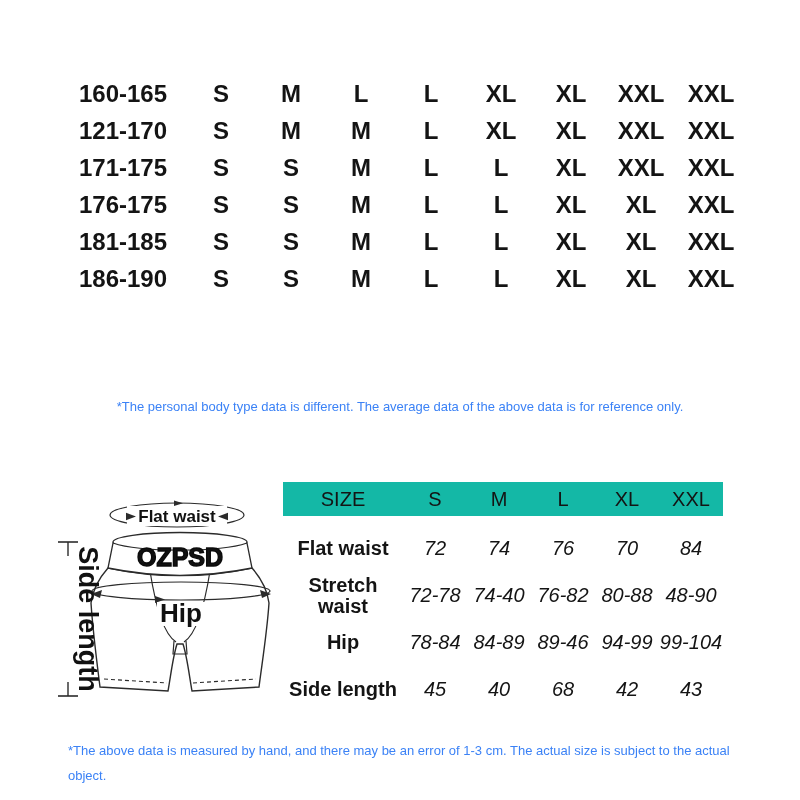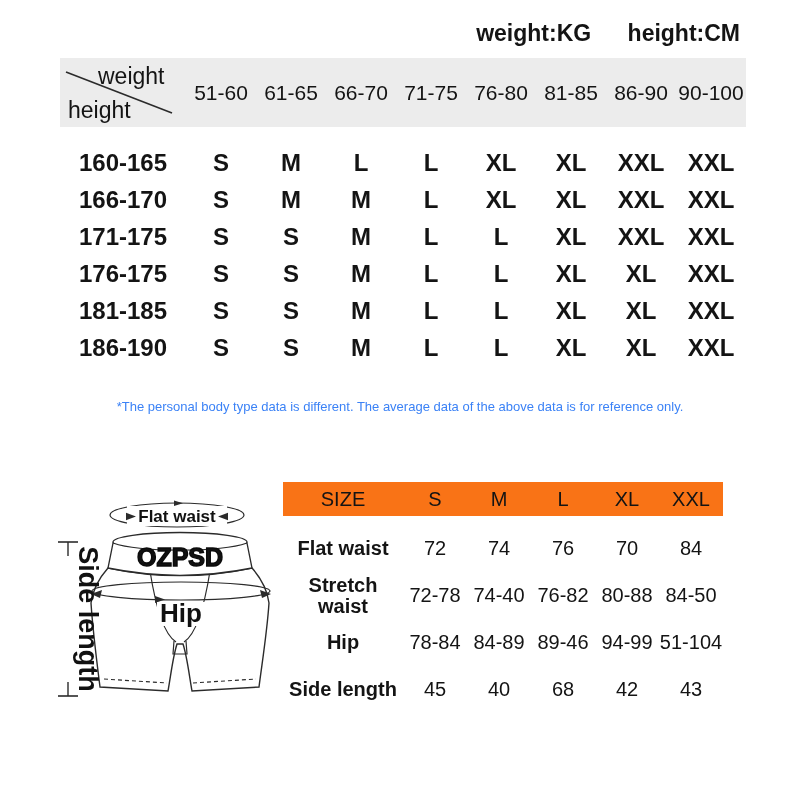--- a/index.html
+++ b/index.html
@@ -31,70 +31,49 @@
   .note-bottom{top:738px;left:68px;width:668px;line-height:25px;text-align:left;}
 
   
   .shorts{position:absolute;left:55px;top:485px;}
   .shorts .ln{stroke:#2b2b2b;fill:none;}
   .shorts text{font-family:"Liberation Sans","DejaVu Sans",sans-serif;fill:#111;}
 
   
   .t2{position:absolute;left:283px;top:482px;width:440px;}
   .t2-header{display:grid;grid-template-columns:120px repeat(5,64px);height:34px;
-             background:#f97316;align-items:center;text-align:center;font-size:20px;}
+             background:#14b8a6;align-items:center;text-align:center;font-size:20px;}
   .t2-body{display:grid;grid-template-columns:120px repeat(5,64px);grid-auto-rows:47px;
            margin-top:9px;align-items:center;text-align:center;font-size:20px;}
   .t2-row{display:contents;}
   .t2-body .lbl{font-weight:700;white-space:nowrap;}
   .t2-body .lbl.wrap{white-space:normal;line-height:1.05;padding:0 19px;}
-  .t2-body .val{white-space:nowrap;}
+  .t2-body .val{white-space:nowrap;font-style:italic;}
 </style>
 </head>
 <body>
 
 <div class="page">
 
-  <div class="units">
-    <span>weight:KG</span>
-    <span>height:CM</span>
-  </div>
 
   <div class="t1">
-    <div class="t1-header">
-      <div class="corner">
-        <svg width="126" height="69" viewBox="0 0 126 69">
-          <line x1="6" y1="14" x2="112" y2="55" stroke="#2b2b2b" stroke-width="1.6"></line>
-        </svg>
-        <span class="cw">weight</span>
-        <span class="ch">height</span>
-      </div>
-      <div class="hc">51-60</div>
-      <div class="hc">61-65</div>
-      <div class="hc">66-70</div>
-      <div class="hc">71-75</div>
-      <div class="hc">76-80</div>
-      <div class="hc">81-85</div>
-      <div class="hc">86-90</div>
-      <div class="hc">90-100</div>
-    </div>
     <div class="t1-body">
       <div class="t1-row">
         <div class="rl">160-165</div>
         <div class="sz">S</div>
         <div class="sz">M</div>
         <div class="sz">L</div>
         <div class="sz">L</div>
         <div class="sz">XL</div>
         <div class="sz">XL</div>
         <div class="sz">XXL</div>
         <div class="sz">XXL</div>
       </div>
       <div class="t1-row">
-        <div class="rl">166-170</div>
+        <div class="rl">121-170</div>
         <div class="sz">S</div>
         <div class="sz">M</div>
         <div class="sz">M</div>
         <div class="sz">L</div>
         <div class="sz">XL</div>
         <div class="sz">XL</div>
         <div class="sz">XXL</div>
         <div class="sz">XXL</div>
       </div>
       <div class="t1-row">
@@ -199,35 +178,36 @@
         <div class="val">76</div>
         <div class="val">70</div>
         <div class="val">84</div>
       </div>
       <div class="t2-row">
         <div class="lbl wrap">Stretch waist</div>
         <div class="val">72-78</div>
         <div class="val">74-40</div>
         <div class="val">76-82</div>
         <div class="val">80-88</div>
-        <div class="val">84-50</div>
+        <div class="val">48-90</div>
       </div>
       <div class="t2-row">
         <div class="lbl">Hip</div>
         <div class="val">78-84</div>
         <div class="val">84-89</div>
         <div class="val">89-46</div>
         <div class="val">94-99</div>
-        <div class="val">51-104</div>
+        <div class="val">99-104</div>
       </div>
       <div class="t2-row">
         <div class="lbl">Side length</div>
         <div class="val">45</div>
         <div class="val">40</div>
         <div class="val">68</div>
         <div class="val">42</div>
         <div class="val">43</div>
       </div>
     </div>
   </div>
 
+  <div class="note note-bottom">*The above data is measured by hand, and there may be an error of 1-3 cm. The actual size is subject to the actual object.</div>
 
 </div>
 
 </body></html>

